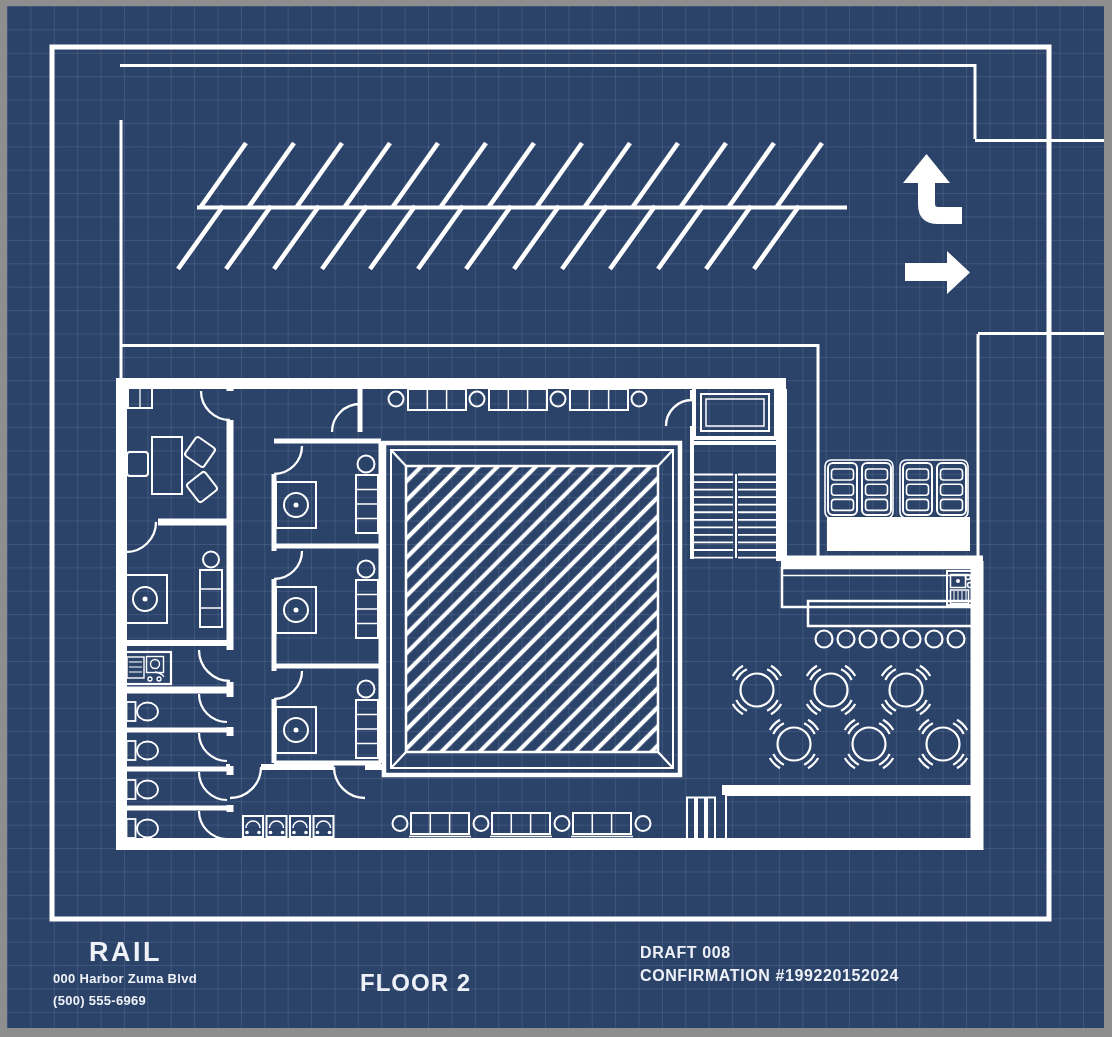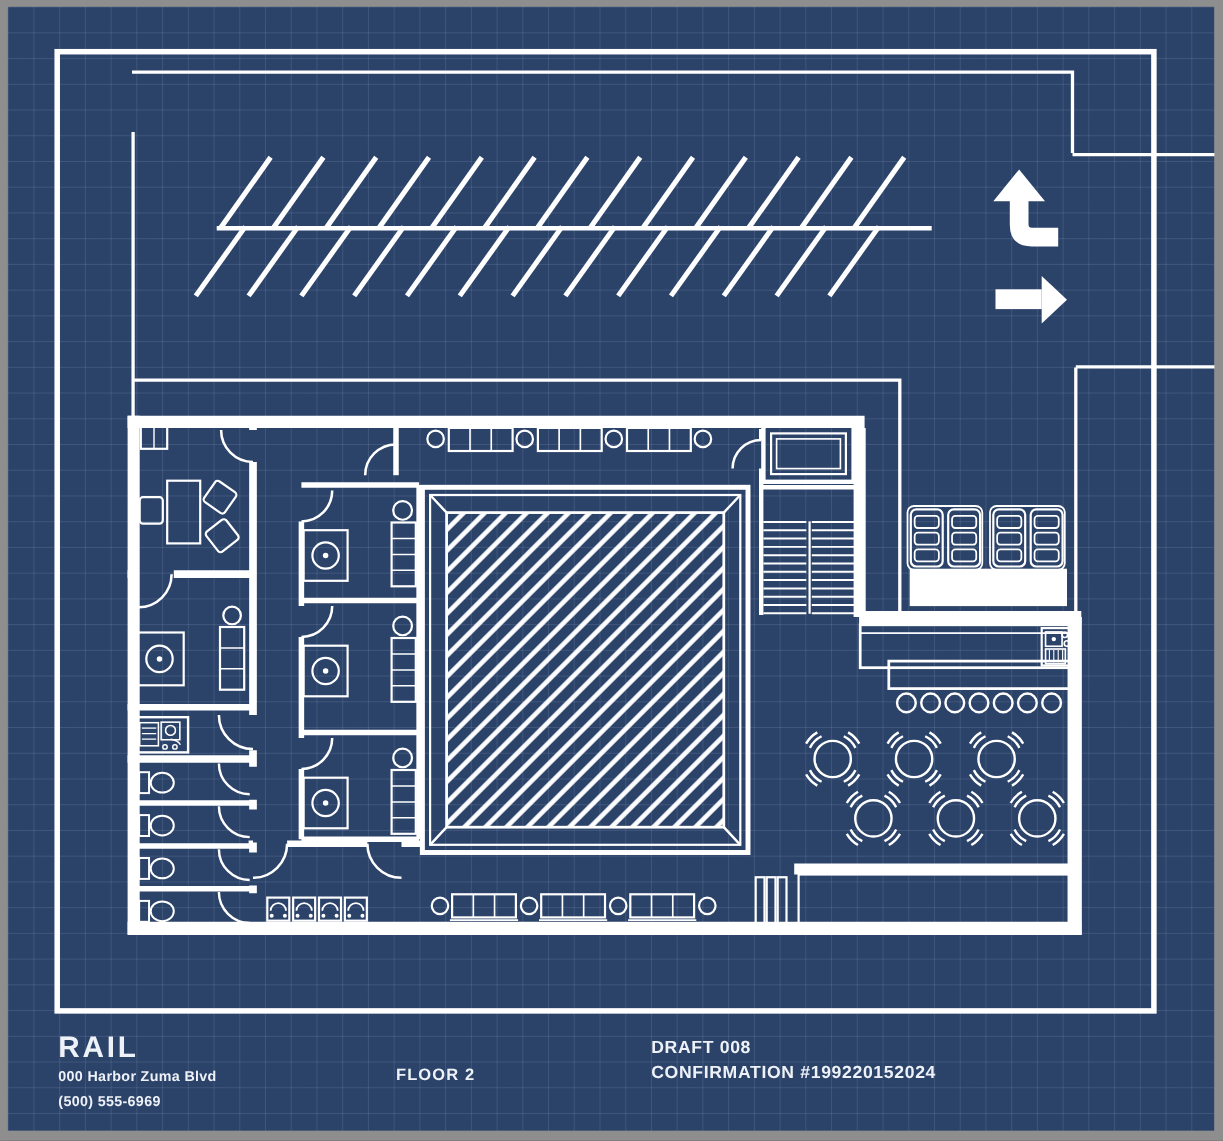--- a/index.html
+++ b/index.html
@@ -8,24 +8,24 @@
   #paper{position:absolute;left:7px;top:6px;right:8px;bottom:9px;background:#2b4269;
     background-image:
       linear-gradient(rgba(173,192,220,0.16) 1px, transparent 1px),
       linear-gradient(90deg, rgba(173,192,220,0.16) 1px, transparent 1px);
     background-size:23.4px 23.4px;}
   svg{position:absolute;left:0;top:0;}
   .ln{stroke:#ffffff;fill:none;stroke-linecap:butt;}
   .fw{fill:#ffffff;stroke:none;}
   .txt{position:absolute;color:#eef2f8;font-weight:bold;white-space:nowrap;}
   #tb-left{left:53px;top:937px;}
-  #tb-left .brand{font-size:27px;letter-spacing:2.5px;line-height:31px;}
+  #tb-left .brand{font-size:27px;letter-spacing:2.5px;line-height:31px;margin-left:36px;}
   #tb-left .sub{font-size:13px;letter-spacing:0.3px;line-height:22px;}
-  #tb-floor{left:360px;top:969px;font-size:15px;letter-spacing:1px;}
-  #tb-right{left:592px;top:941px;font-size:16px;letter-spacing:0.6px;line-height:23.2px;}
+  #tb-floor{left:360px;top:969px;font-size:24px;letter-spacing:1px;}
+  #tb-right{left:592px;top:941px;font-size:16px;letter-spacing:0.6px;line-height:23.2px;padding-left:48px;}
 </style>
 </head>
 <body>
 
 <div id="frame">
   <div id="paper"></div>
 
   <svg id="plan-svg" width="1112" height="1037" viewBox="0 0 1112 1037">
     <defs>
       <pattern id="stage-hatch" width="13.5" height="13.5" patternUnits="userSpaceOnUse" patternTransform="rotate(-45)">

